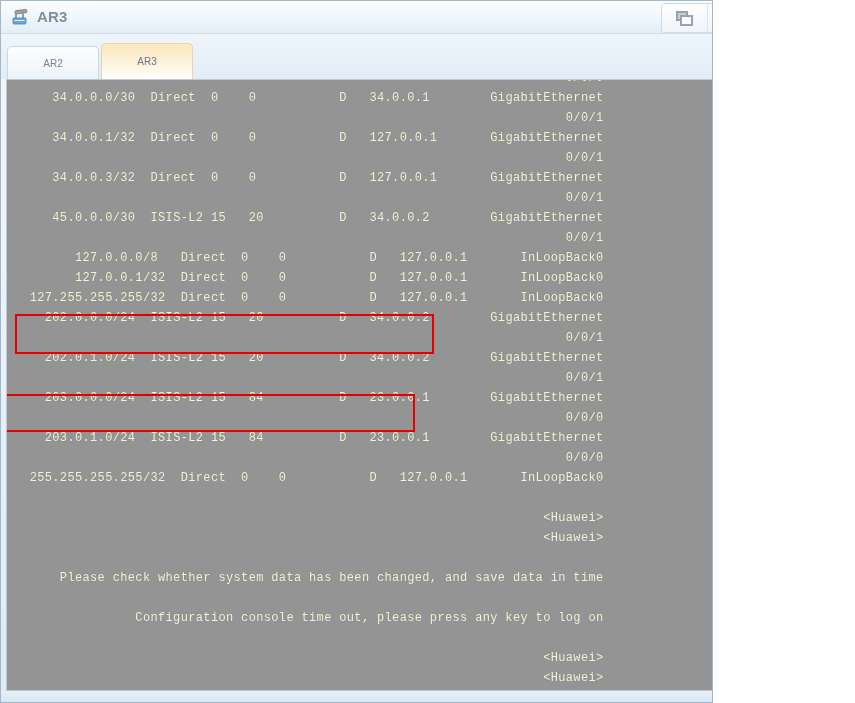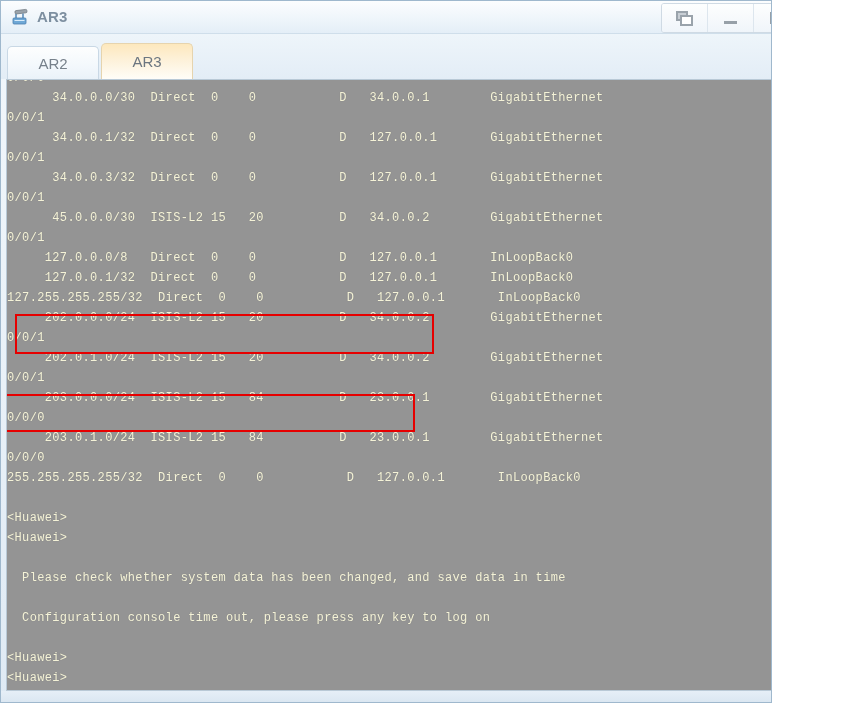--- a/index.html
+++ b/index.html
@@ -10,26 +10,27 @@
   }
   body {
     width: 855px;
     height: 703px;
     overflow: hidden;
     font-family: "Liberation Sans", sans-serif;
   }
 
   .window {
     position: relative;
-    width: 772px;
+    width: 713px;
     height: 703px;
     box-sizing: border-box;
     background: linear-gradient(to bottom, #f2f7fb 0%, #e9f1f8 55%, #dfeaf4 100%);
     border: 1px solid #9fb8cd;
     overflow: hidden;
+    text-align: right;
   }
 
   
   .titlebar {
     position: absolute;
     left: 0; top: 0;
     width: 855px;
     height: 33px;
     box-sizing: border-box;
     background: linear-gradient(to bottom, #fcfdfe 0%, #f0f6fb 50%, #e4eef7 100%);
@@ -130,21 +131,21 @@
     height: 33px;
     margin-right: 2px;
     box-sizing: border-box;
     border: 1px solid #c9d8e5;
     border-bottom: none;
     border-radius: 5px 5px 0 0;
     background: linear-gradient(to bottom, #fdfefe 0%, #f3f8fc 60%, #eaf2f9 100%);
     display: flex;
     align-items: center;
     justify-content: center;
-    font-size: 15px;
+    font-size: 10px;
     color: #77818b;
     cursor: default;
   }
   .tab.active {
     width: 92px;
     background: linear-gradient(to bottom, #fde8bd 0%, #fdf0d6 40%, #fffdf8 100%);
     border-color: #e6d4ae;
     color: #6c7680;
     height: 36px;
   }

